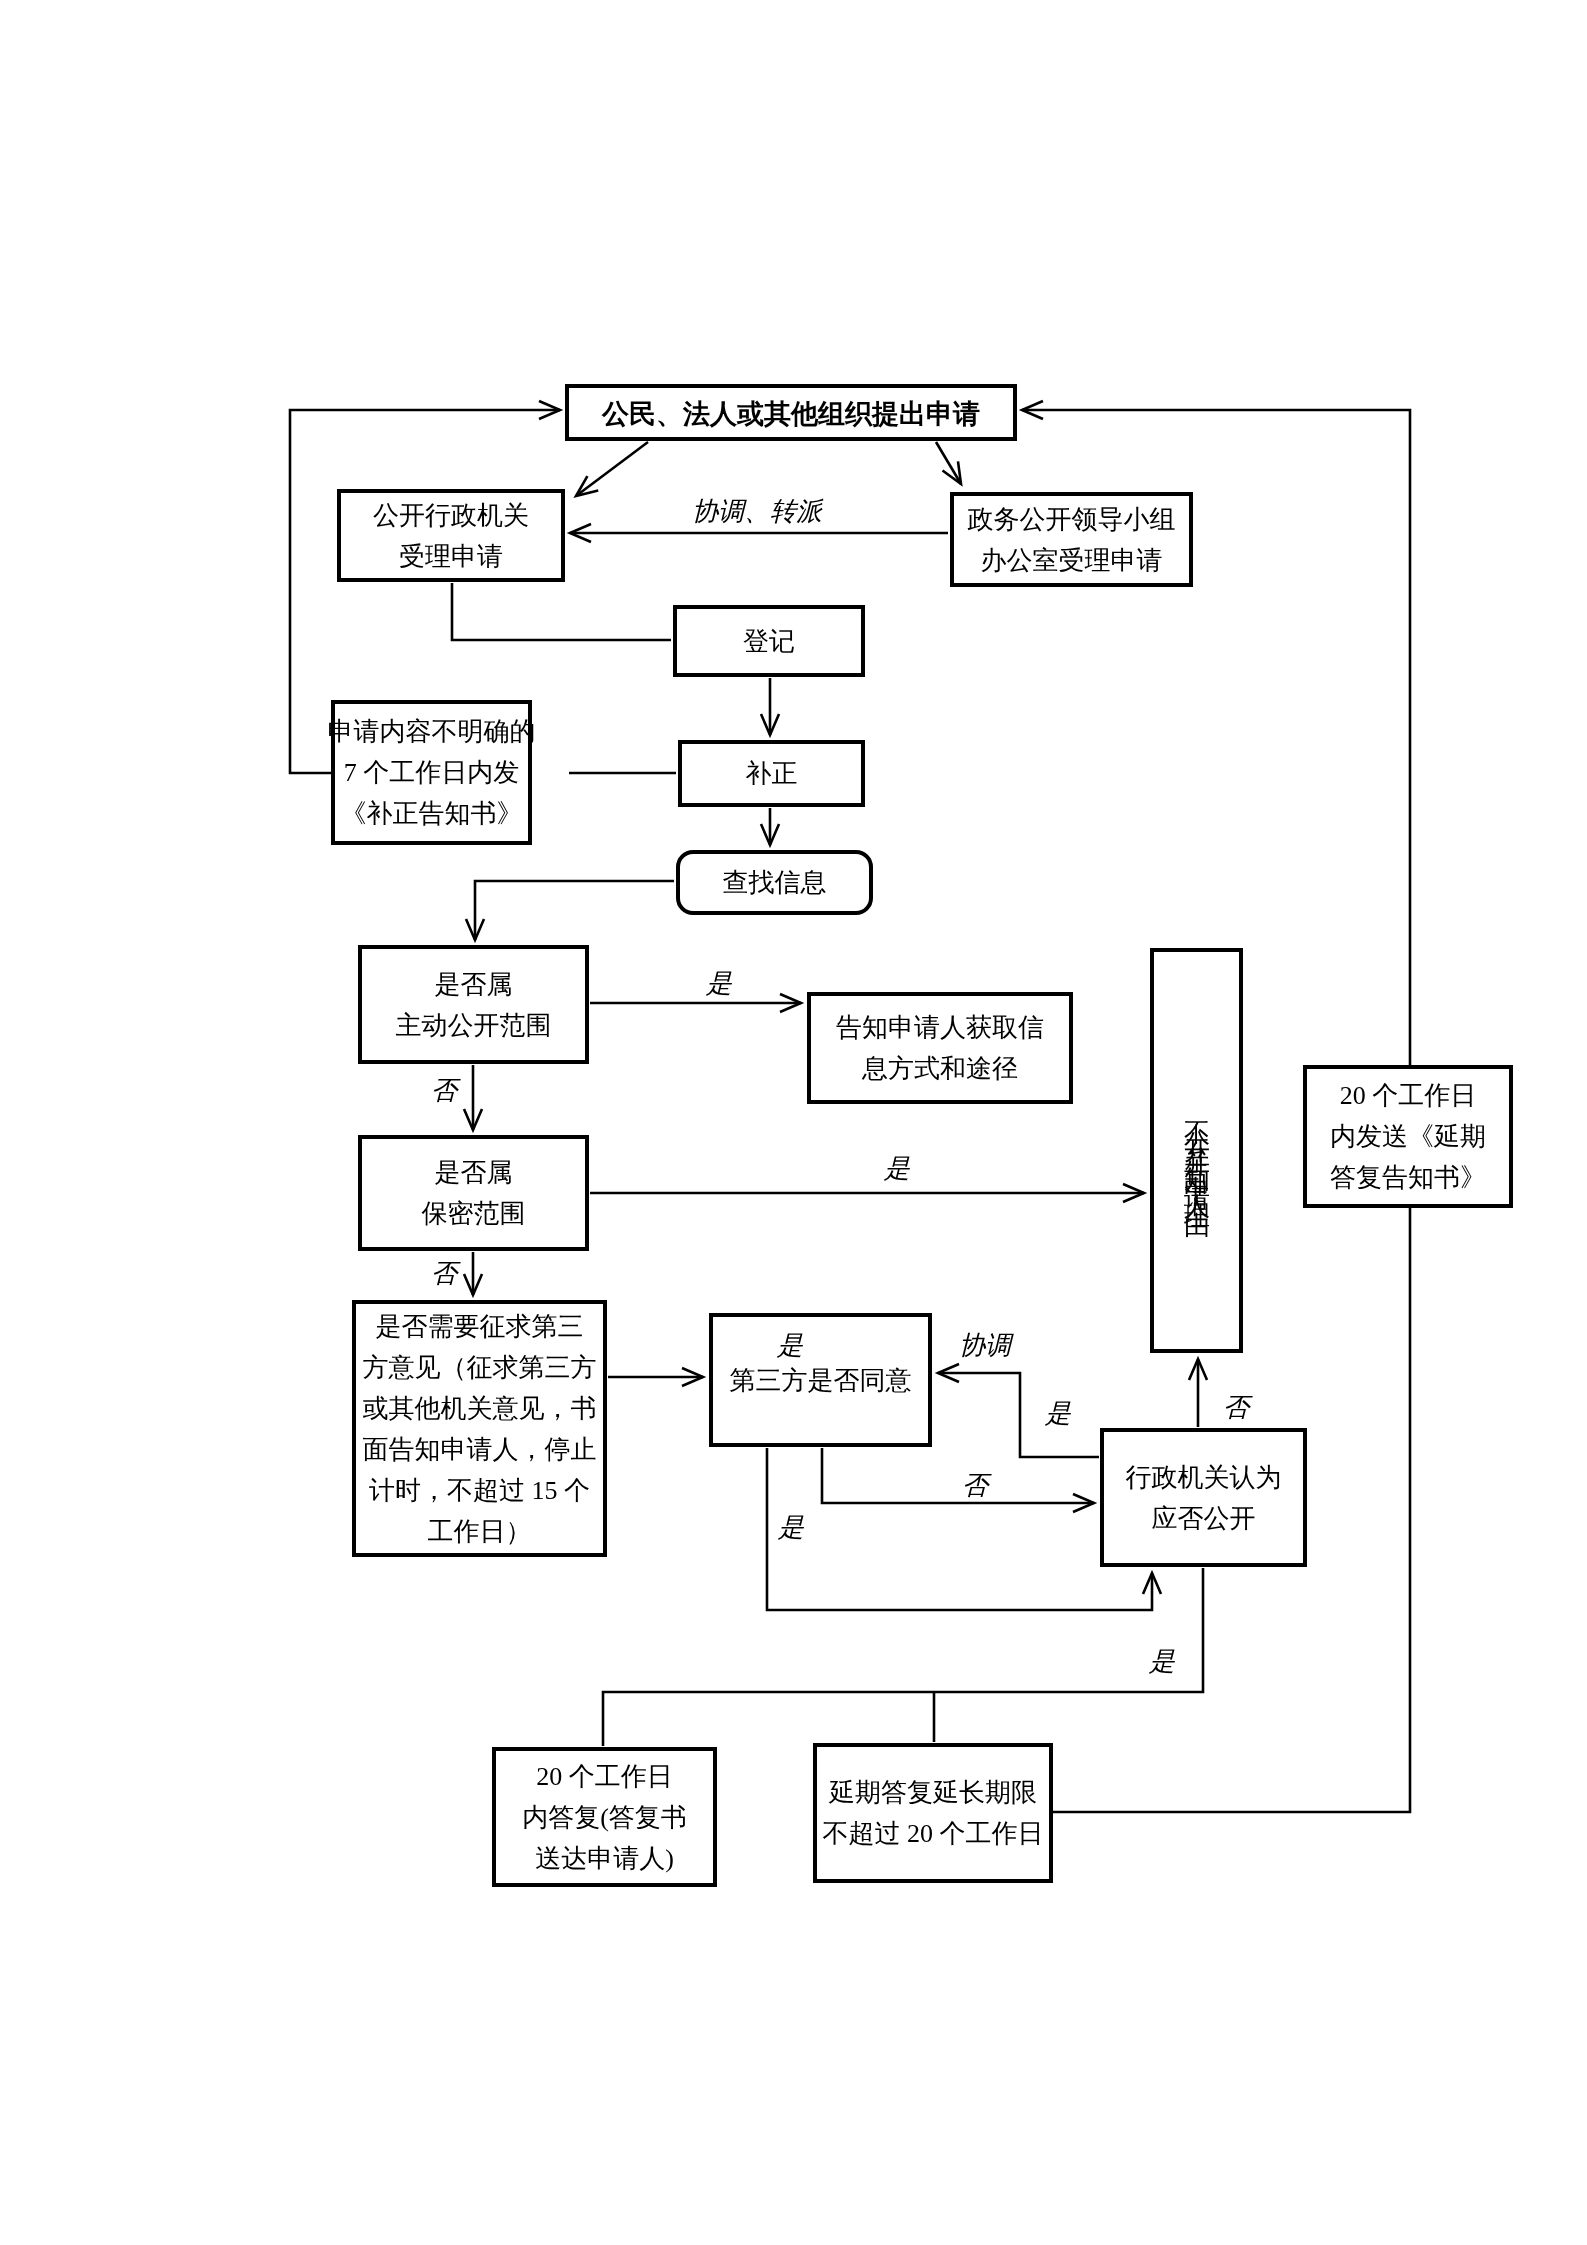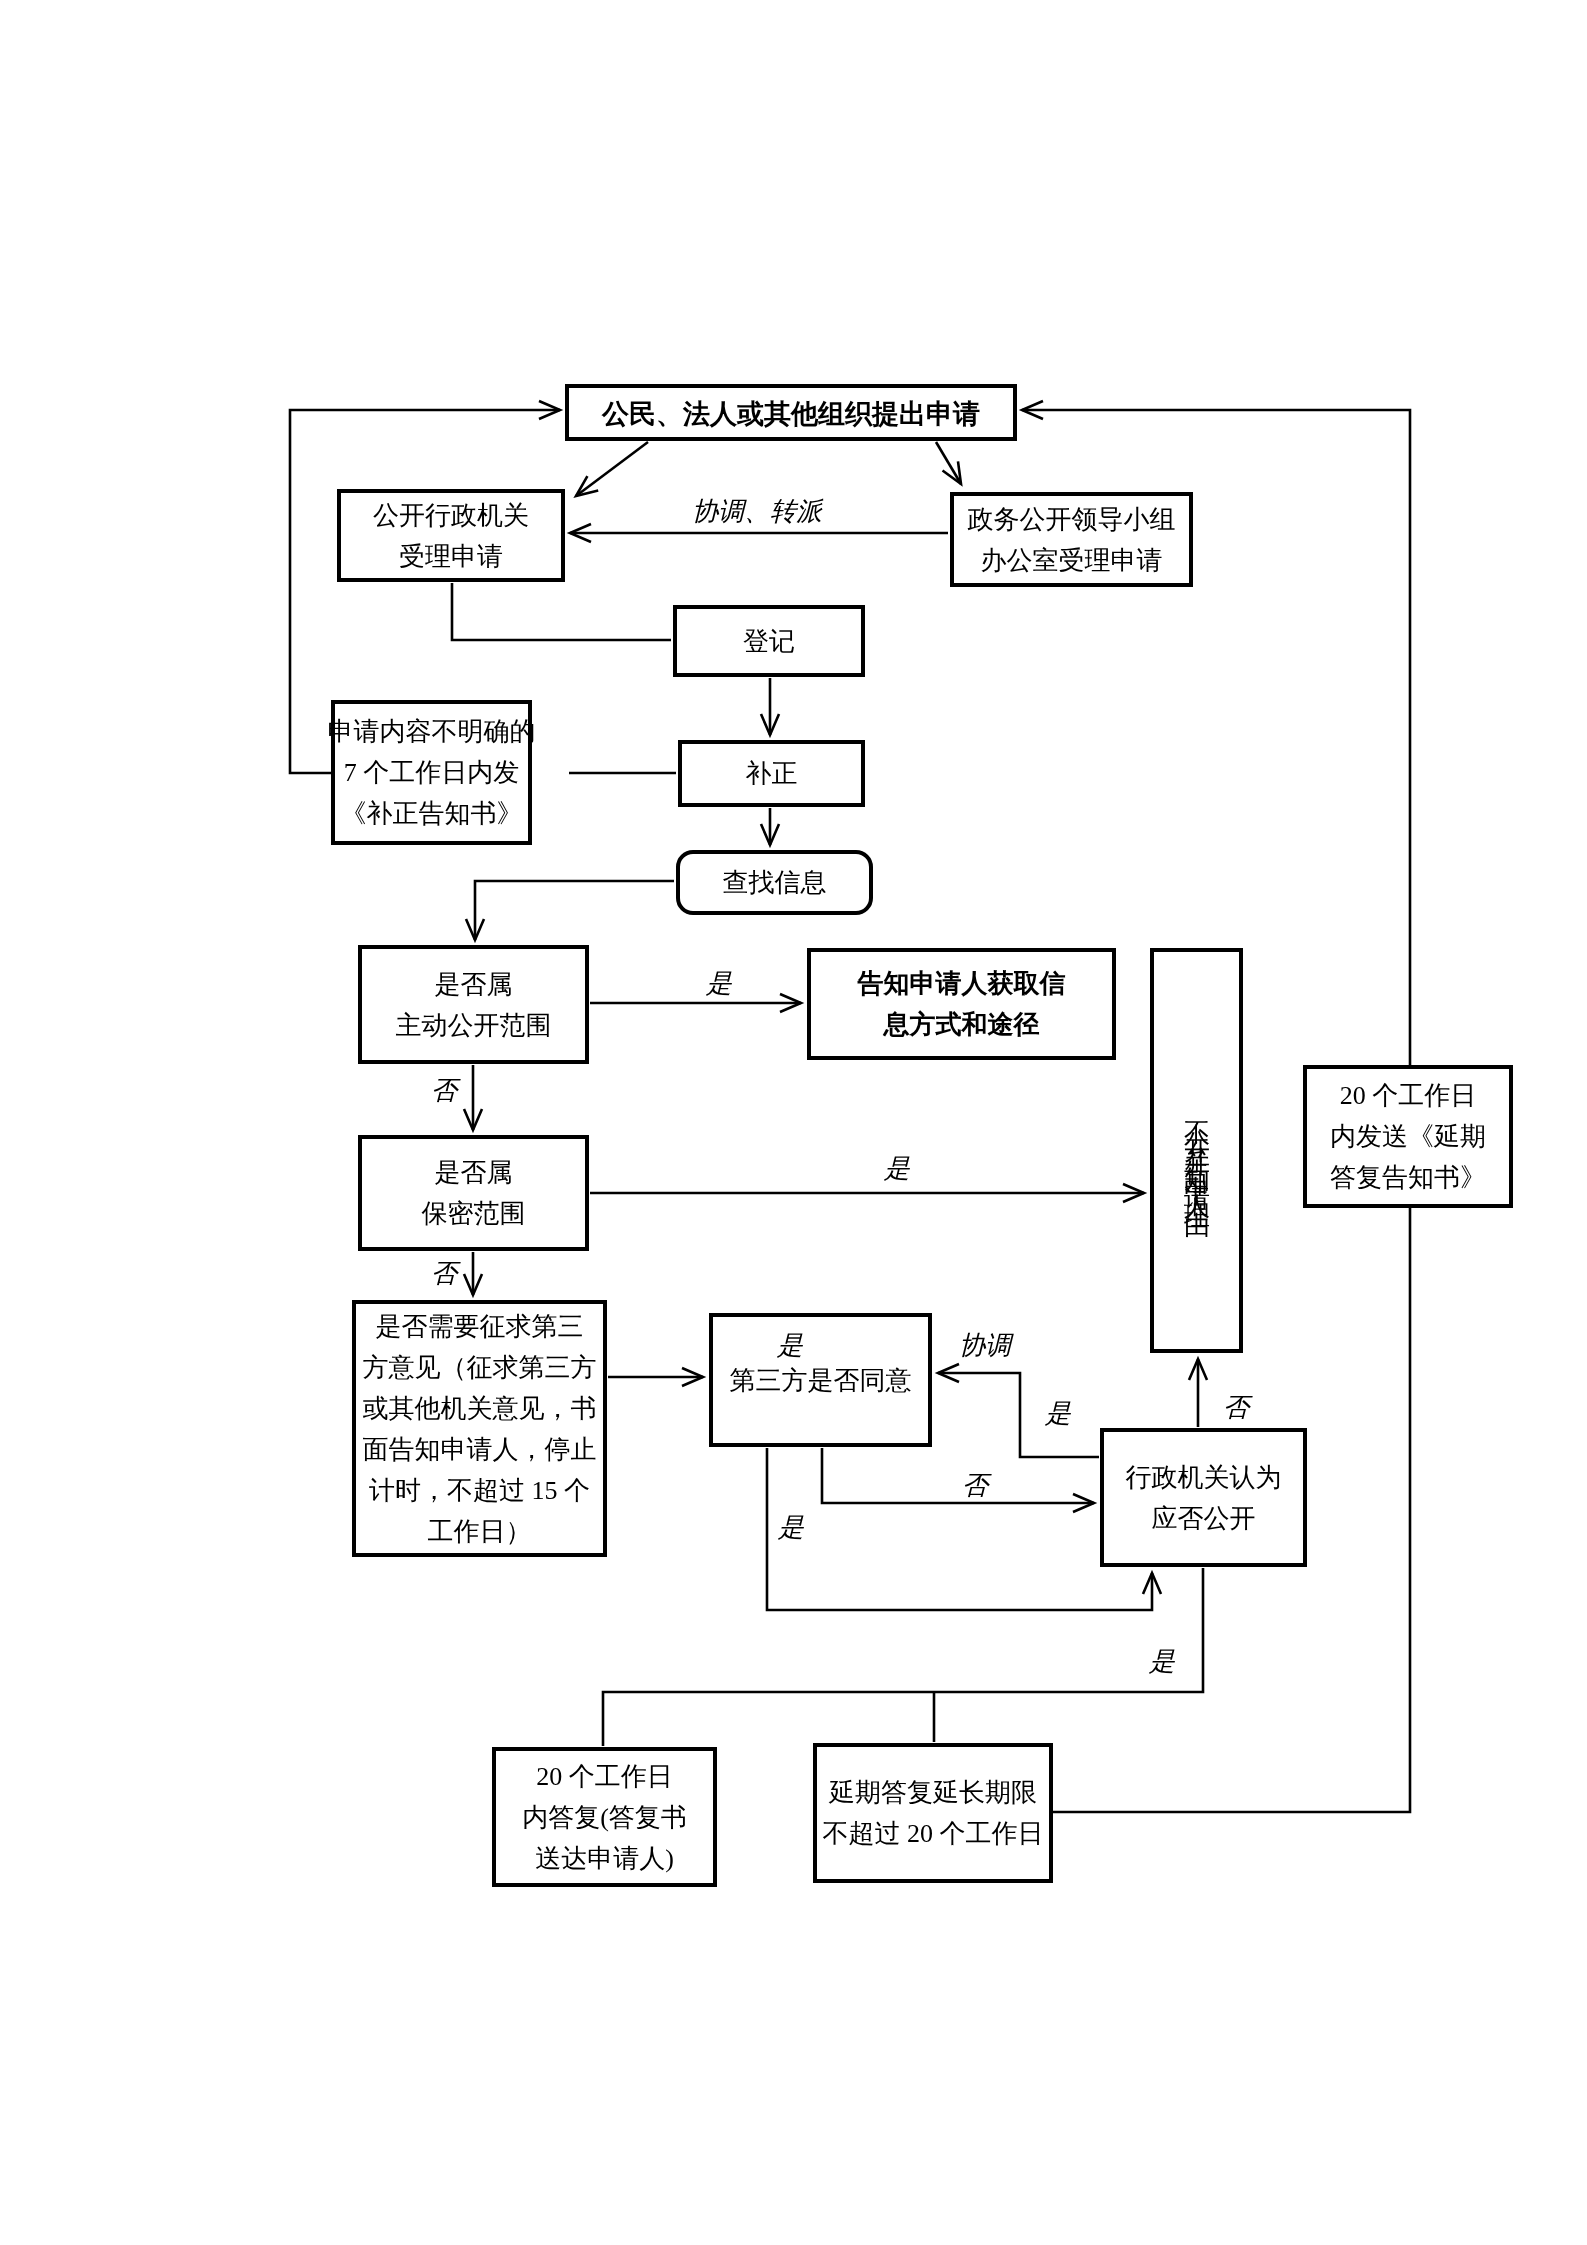--- a/index.html
+++ b/index.html
@@ -129,21 +129,21 @@
       <div class="node" style="left: 678px; top: 740px; width: 187px; height: 67px;">
         <div class="node-line">补正</div>
       </div>
       <div class="node" style="left: 676px; top: 850px; width: 197px; height: 65px; border-radius: 17px;">
         <div class="node-line">查找信息</div>
       </div>
       <div class="node" style="left: 358px; top: 945px; width: 231px; height: 119px;">
         <div class="node-line">是否属</div>
         <div class="node-line">主动公开范围</div>
       </div>
-      <div class="node" style="left: 807px; top: 948px; width: 309px; height: 112px; font-weight: bold;">
+      <div class="node" style="left: 807px; top: 992px; width: 266px; height: 112px;">
         <div class="node-line">告知申请人获取信</div>
         <div class="node-line">息方式和途径</div>
       </div>
       <div class="node vertical" style="left: 1150px; top: 948px; width: 93px; height: 405px;">
         <div class="node-line">不公开并告知申请人理由</div>
       </div>
       <div class="node" style="left: 1303px; top: 1065px; width: 210px; height: 143px;">
         <div class="node-line">20 个工作日</div>
         <div class="node-line">内发送《延期</div>
         <div class="node-line">答复告知书》</div>

